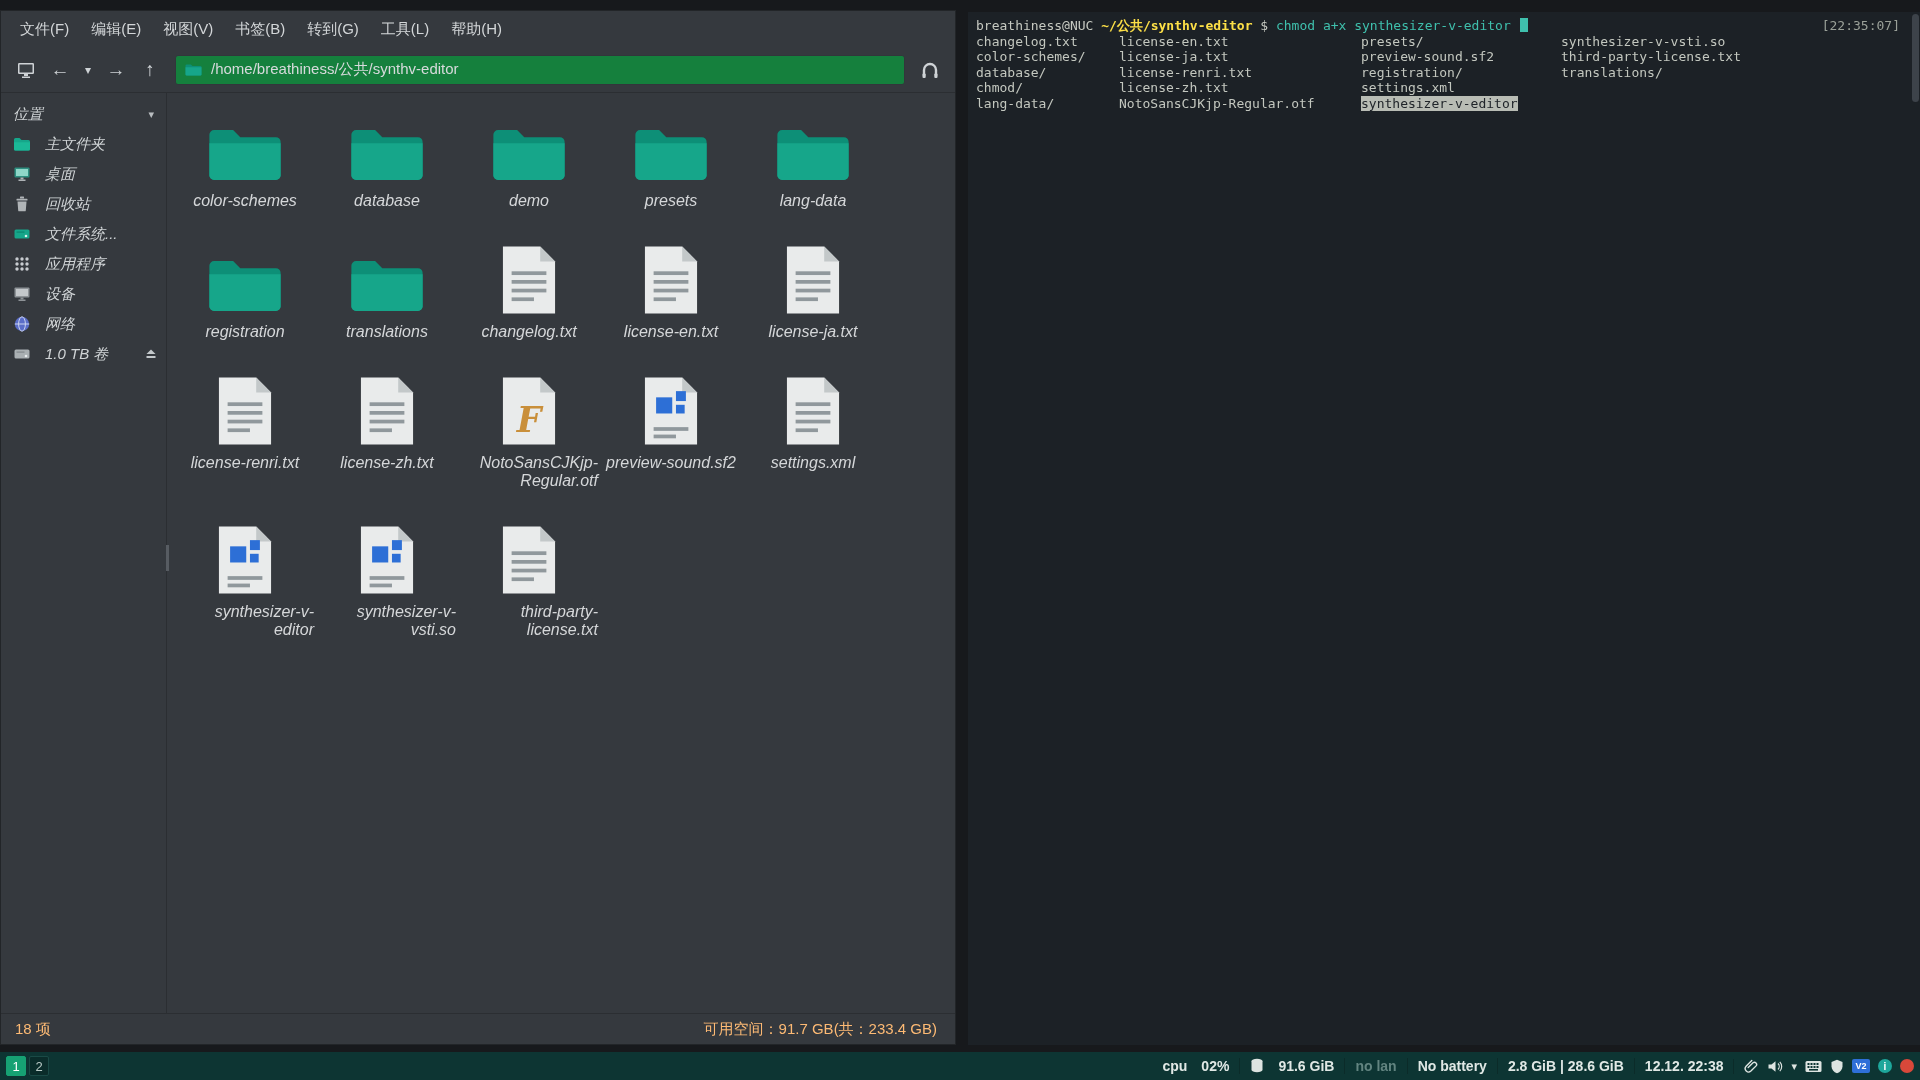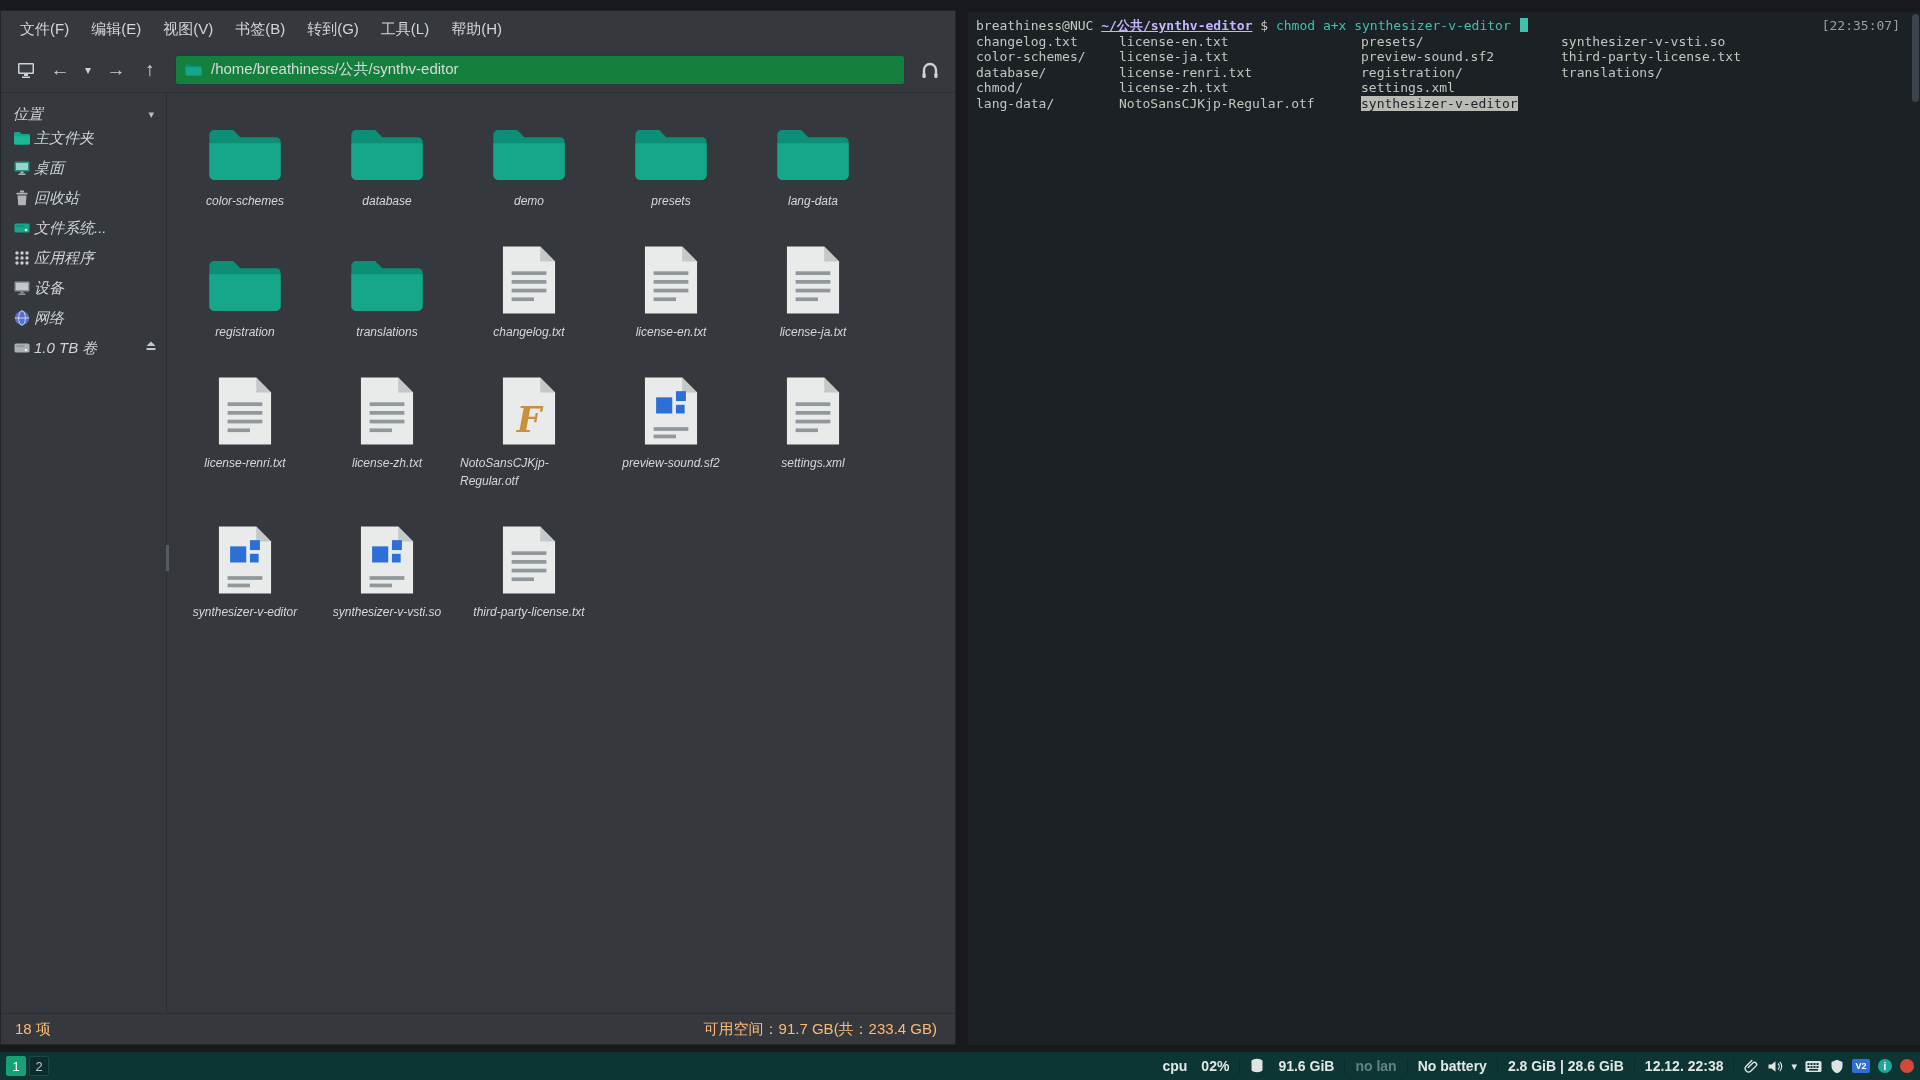--- a/index.html
+++ b/index.html
@@ -17,40 +17,40 @@
   .tbtn { width:30px; height:30px; display:flex; align-items:center; justify-content:center;
     color:#cfd3d6; font-size:19px; border-radius:3px; flex:none; }
   .tbtn.small { width:18px; font-size:12px; }
   .pathbar { flex:1; height:30px; background:#15803d; border:1px solid #32363b; border-radius:3px;
     display:flex; align-items:center; gap:9px; padding:0 9px; font-size:15px; color:#d7dadc; margin:0 6px; }
   .fm-body { flex:1; display:flex; min-height:0; position:relative;font-style:italic; }
   .sidebar { width:166px; flex:none; border-right:1px solid #2b2e32; padding-top:6px; font-size:15px; }
   .side-header { height:30px; display:flex; align-items:center; justify-content:space-between;
     padding:0 12px; color:#cfd3d5; }
   .side-caret { font-size:11px; color:#b9bdc0; }
-  .side-item { height:30px; display:flex; gap:3px; padding:0 8px 0 12px; color:#d0d4d6; }
+  .side-item { height:30px; display:flex; align-items:center; gap:14px; padding:0 8px 0 12px; color:#d0d4d6; }
   .side-item svg { flex:none; }
   .side-label { flex:1; white-space:nowrap; overflow:hidden; }
   .splitter { position:absolute; left:165px; top:452px; width:3px; height:26px; background:#575c62; z-index:2; }
   .filegrid { flex:1; padding:14px 0 0 7px; display:grid; grid-template-columns:repeat(5,142px);
     align-content:start; row-gap:28px; overflow:hidden; }
   .file-item { width:142px; display:flex; flex-direction:column; align-items:center; }
   .icon-wrap { height:80px; display:flex; align-items:flex-end; justify-content:center; padding-bottom:2px; }
-  .file-label { margin-top:5px; font-size:12px; line-height:18px; text-align:left; color:#d5d7d9;
+  .file-label { margin-top:5px; font-size:16px; line-height:18px; text-align:right; color:#d5d7d9;
     max-width:138px; overflow-wrap:break-word; }
   .statusbar { height:31px; flex:none; border-top:1px solid #2b2e32; display:flex; align-items:center;
     justify-content:space-between; padding:0 18px 0 14px; font-size:15px; color:#fdba74; }
 
   
   .term { position:absolute; left:968px; right:0; top:12px; bottom:35px; background:#1c2126;
     font-family:"DejaVu Sans Mono",monospace; font-size:13px; line-height:15.5px; color:#c3c7bf;
     padding:6px 8px 6px 8px; }
   .term-line1 { display:flex; justify-content:space-between; white-space:pre; }
   .t-user { color:#c6c9c1; }
-  .t-path { font-weight:bold; color:#c4b5fd;text-decoration:underline; }
+  .t-path { font-weight:bold; color:#fde047; }
   .t-dollar { color:#c6c9c1; }
   .t-cmd { color:#3fc0ad; }
   .t-cursor { display:inline-block; width:8px; height:14px; background:#3fc0ad; margin-left:9px; vertical-align:-2px; }
   .t-time { color:#9aa098; margin-right:12px; }
   .term-row { white-space:pre; }
   .term-row .c { display:inline-block; vertical-align:top; }
   .c0 { width:143px; } .c1 { width:242px; } .c2 { width:200px; }
   .hl { background:#b8bcb4; color:#20252a; }
   .term-scrollbar { position:absolute; top:0; right:0; bottom:0; width:10px; }
   .term-scrollbar .thumb { position:absolute; top:2px; right:1px; width:7px; height:88px; background:#3d434a; border-radius:4px; }

